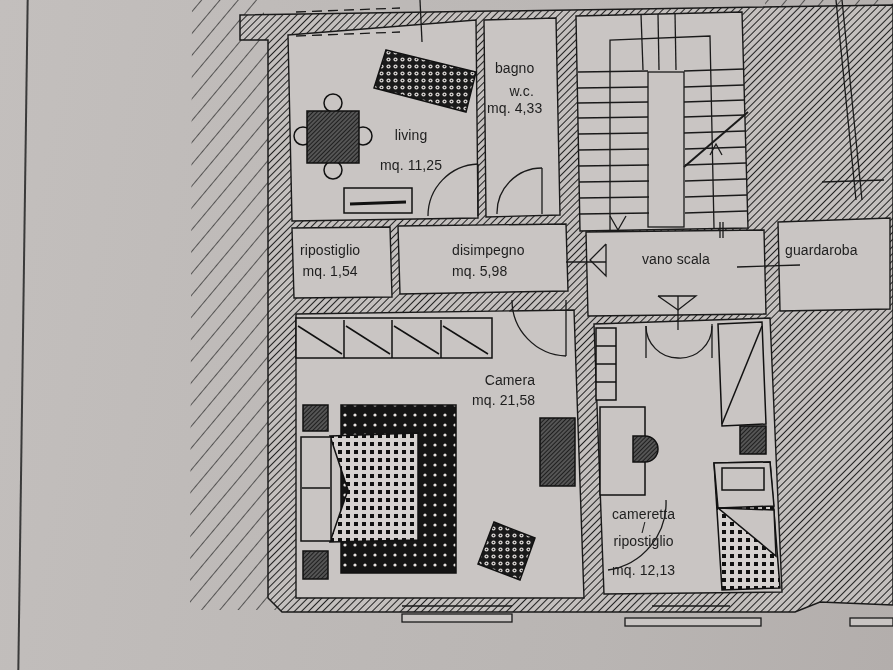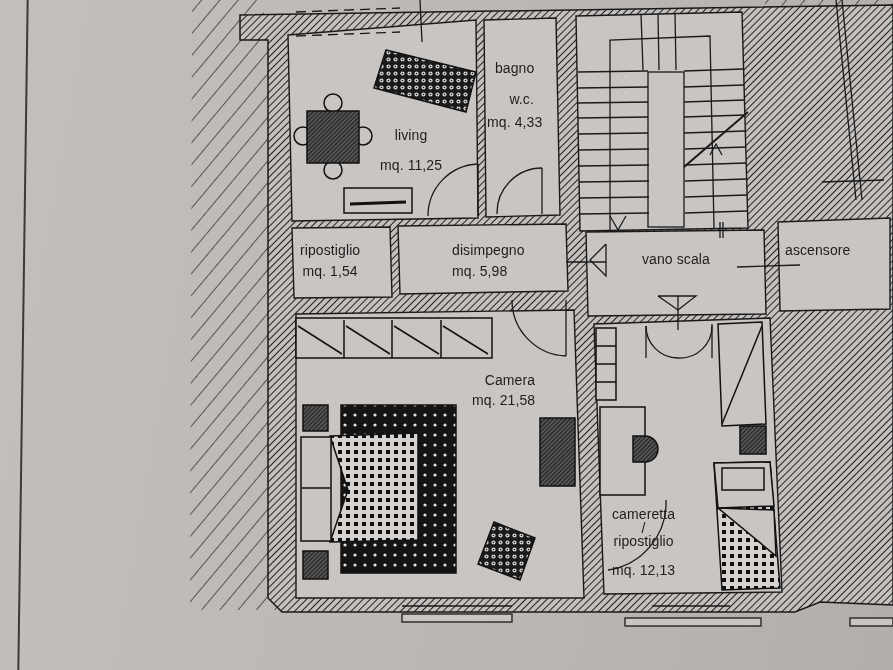--- a/index.html
+++ b/index.html
@@ -228,40 +228,40 @@
   </g>
 </svg>
 
 <div class="lbl" style="left:380px; top:127px;">
   <span>living</span>
   <span style="margin-top:13px;">mq. 11,25</span>
 </div>
 
 <div class="lbl" style="left:487px; top:60px;">
   <span>bagno</span>
-  <span style="margin-top:14px;padding-left:14px;">w.c.</span>
-  <span style="margin-top:6px;">mq. 4,33</span>
+  <span style="margin-top:6px;padding-left:14px;">w.c.</span>
+  <span style="">mq. 4,33</span>
 </div>
 
 <div class="lbl" style="left:300px; top:242px;">
   <span>ripostiglio</span>
   <span style="margin-top:4px;">mq. 1,54</span>
 </div>
 
 <div class="lbl" style="left:452px; top:242px;">
   <span>disimpegno</span>
   <span style="margin-top:4px; text-align:left;">mq. 5,98</span>
 </div>
 
 <div class="lbl" style="left:642px; top:251px;">
   <span>vano scala</span>
 </div>
 
 <div class="lbl" style="left:785px; top:242px;">
-  <span>ascensore</span>
+  <span>guardaroba</span>
 </div>
 
 <div class="lbl" style="left:472px; top:372px;">
   <span style="text-align:right;">Camera</span>
   <span style="margin-top:3px;">mq. 21,58</span>
 </div>
 
 <div class="lbl" style="left:612px; top:506px;">
   <span>cameretta</span>
   <span style="line-height:10px;">/</span>

